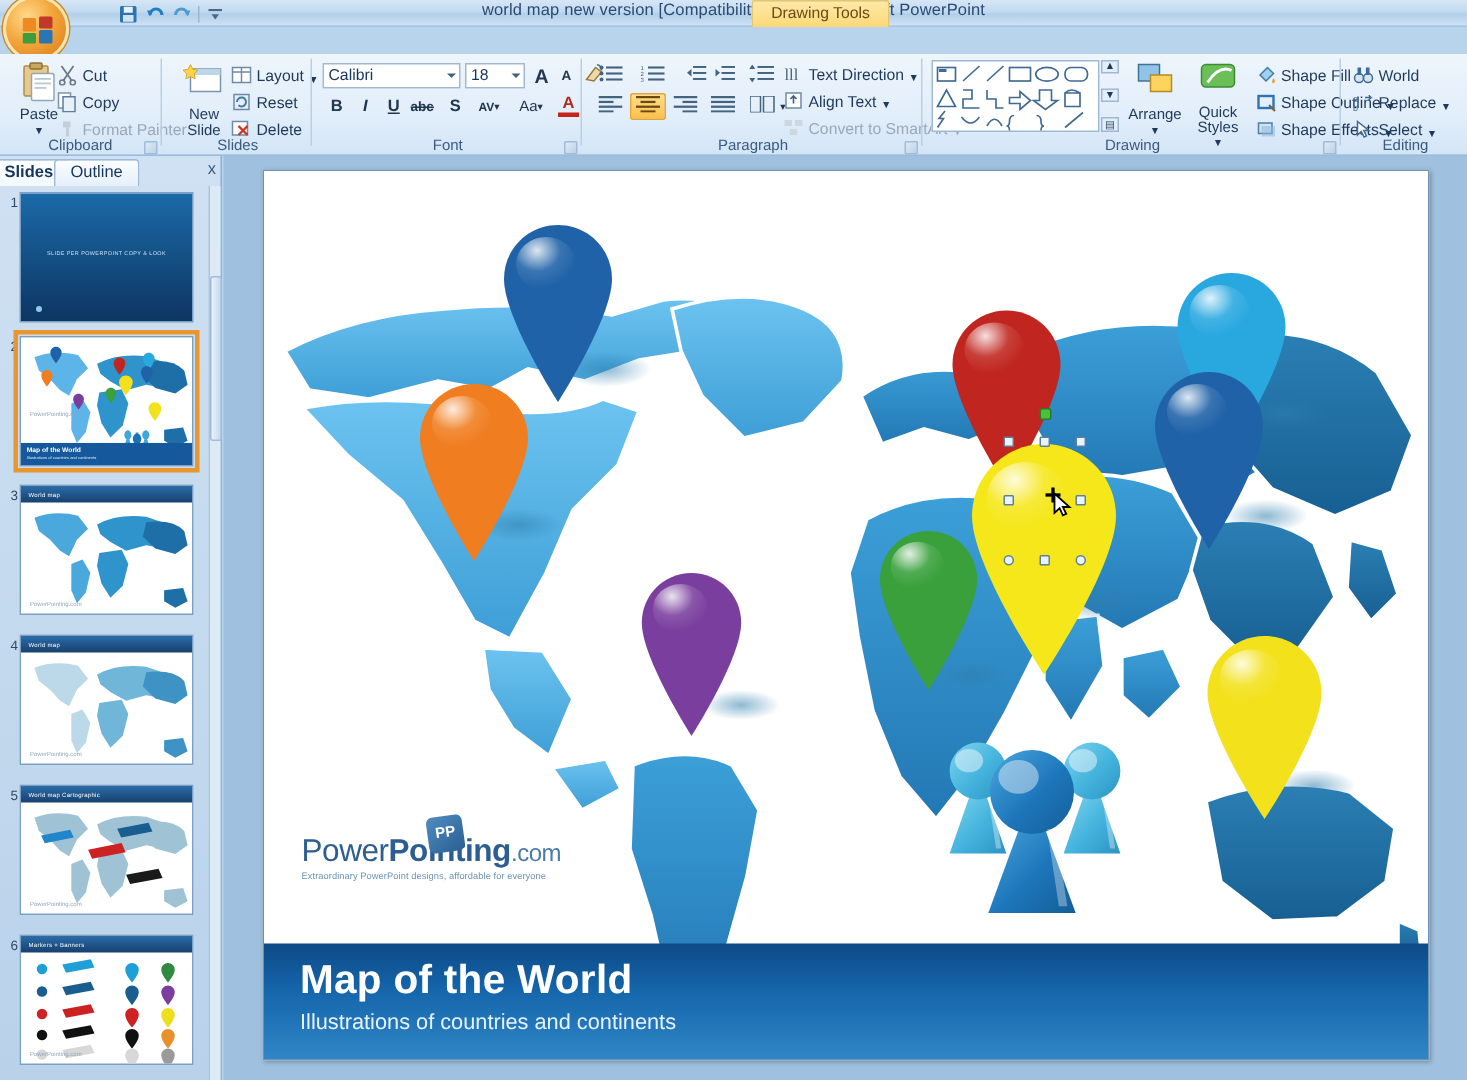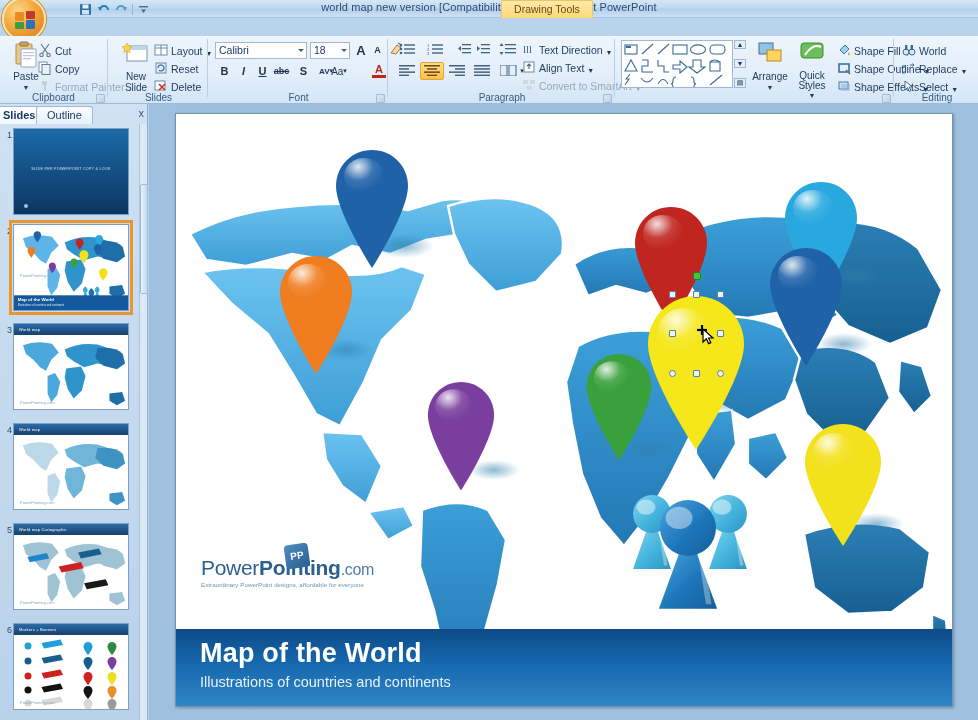--- a/index.html
+++ b/index.html
@@ -338,21 +338,21 @@
       <div class="tbtn" style="left:62px;top:26px;font-size:9px;text-decoration:line-through;">
           <b>abc</b>
         </div>
       <div class="tbtn" style="left:84px;top:26px;">
           <b>S</b>
         </div>
       <div class="tbtn" style="left:103px;top:26px;width:26px;font-size:8px;align-items:center;">
         <b>AV</b>
           <span style="font-size:7px;">▾</span>
       </div>
-      <div class="tbtn" style="left:117px;top:26px;width:24px;font-size:10px;">
+      <div class="tbtn" style="left:132px;top:26px;width:24px;font-size:10px;">
         <span>Aa</span>
           <span style="font-size:7px;">▾</span>
       </div>
       <div class="tbtn" style="left:157px;top:24px;width:24px;height:21px;flex-direction:column;">
         <span style="font-size:11px;color:#b02a1e;font-weight:bold;line-height:11px;">A</span>
         <span style="display:block;width:14px;height:3px;background:#c4241a;"></span>
       </div>
       <div class="grp-label">Font</div>
       <div class="dialog-launcher"></div>
     </div>
@@ -535,20 +535,21 @@
         <span style="font-size:7px;">▼</span>
       </div>
       <div class="smbtn" style="left:218px;top:40px;">
         <span class="ic"><svg width="14" height="14" viewBox="0 0 14 14">
               <rect x="2" y="3" width="9" height="7" fill="#cfe2f2" stroke="#4b7fa8"></rect>
               <rect x="4" y="5" width="9" height="7" fill="#8fb8d8" opacity=".55"></rect>
             </svg></span>
         <span>Shape Effects</span>
         <span style="font-size:7px;">▼</span>
       </div>
+      <div class="grp-label">Drawing</div>
       <div class="dialog-launcher"></div>
     </div>
     <div class="grp-sep" style="left:893px;"></div>
 
     <div class="grp" style="left:896px;width:82px;">
       <div class="smbtn" style="left:4px;top:4px;">
         <span class="ic"><svg width="14" height="14" viewBox="0 0 14 14">
               <circle cx="4" cy="9" r="3" fill="#d7e6f3" stroke="#3f6a93"></circle>
               <circle cx="10" cy="9" r="3" fill="#d7e6f3" stroke="#3f6a93"></circle>
               <rect x="3" y="2" width="2.4" height="5" fill="#3f6a93"></rect>

